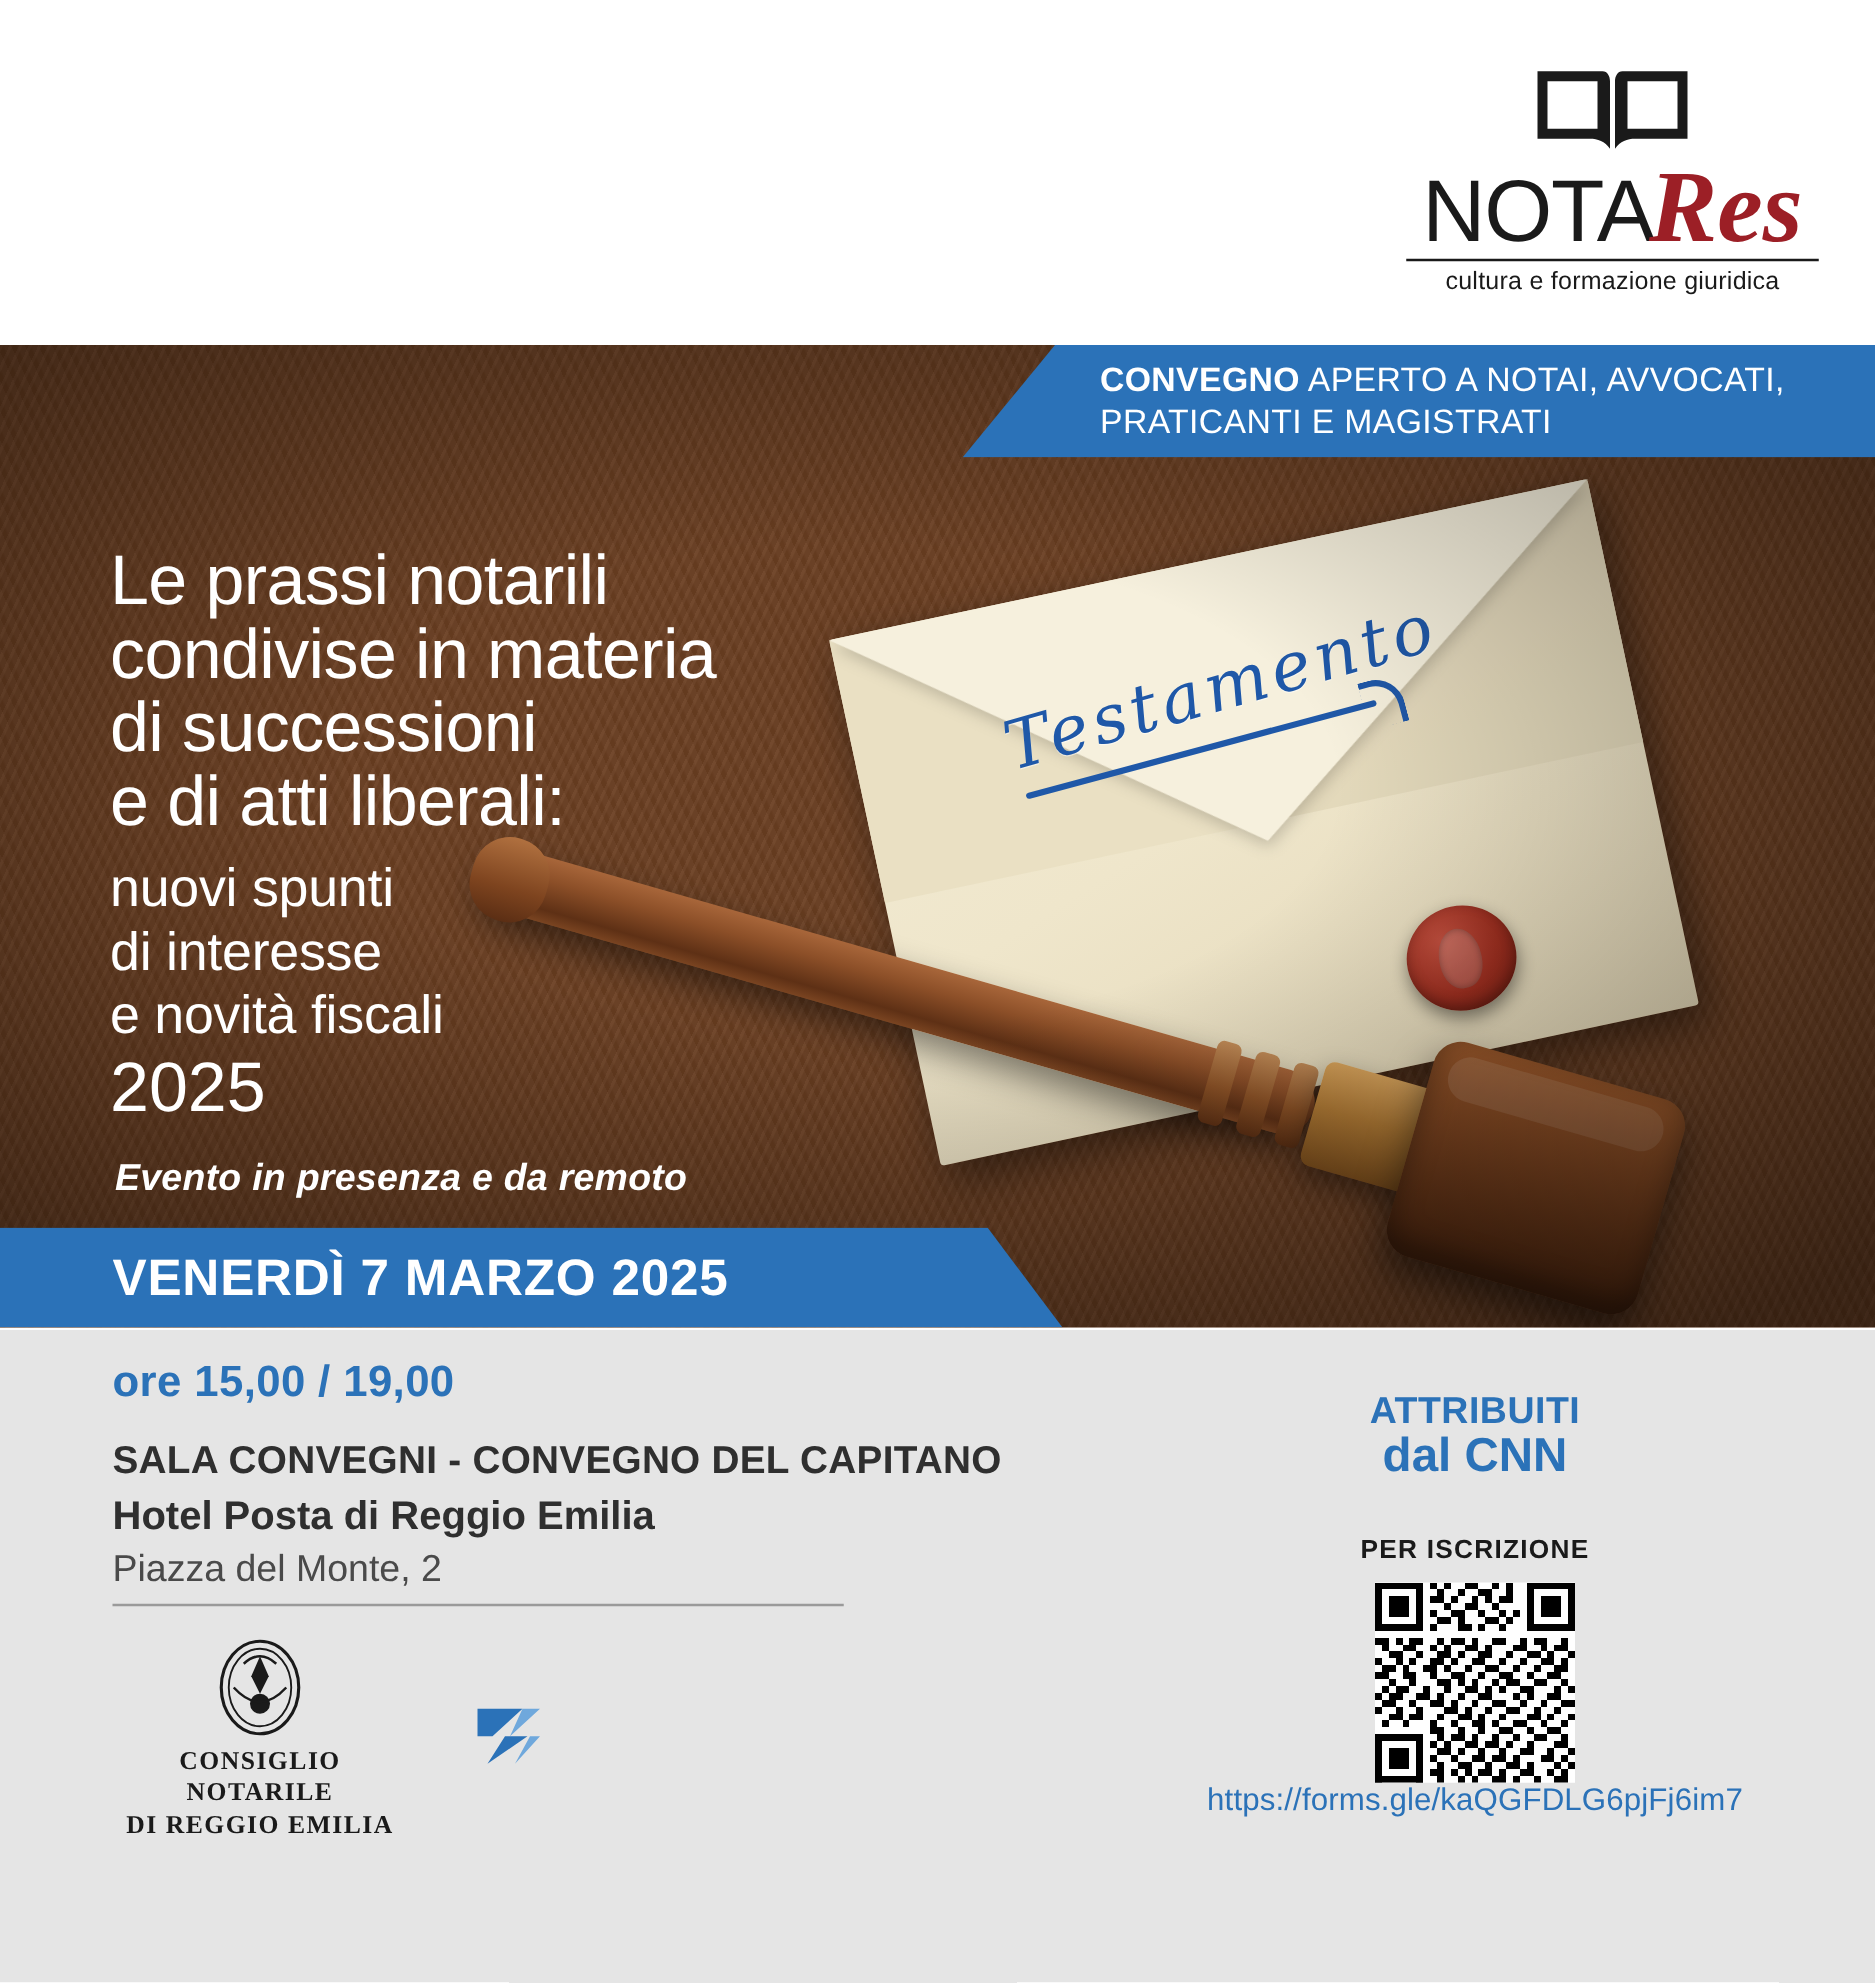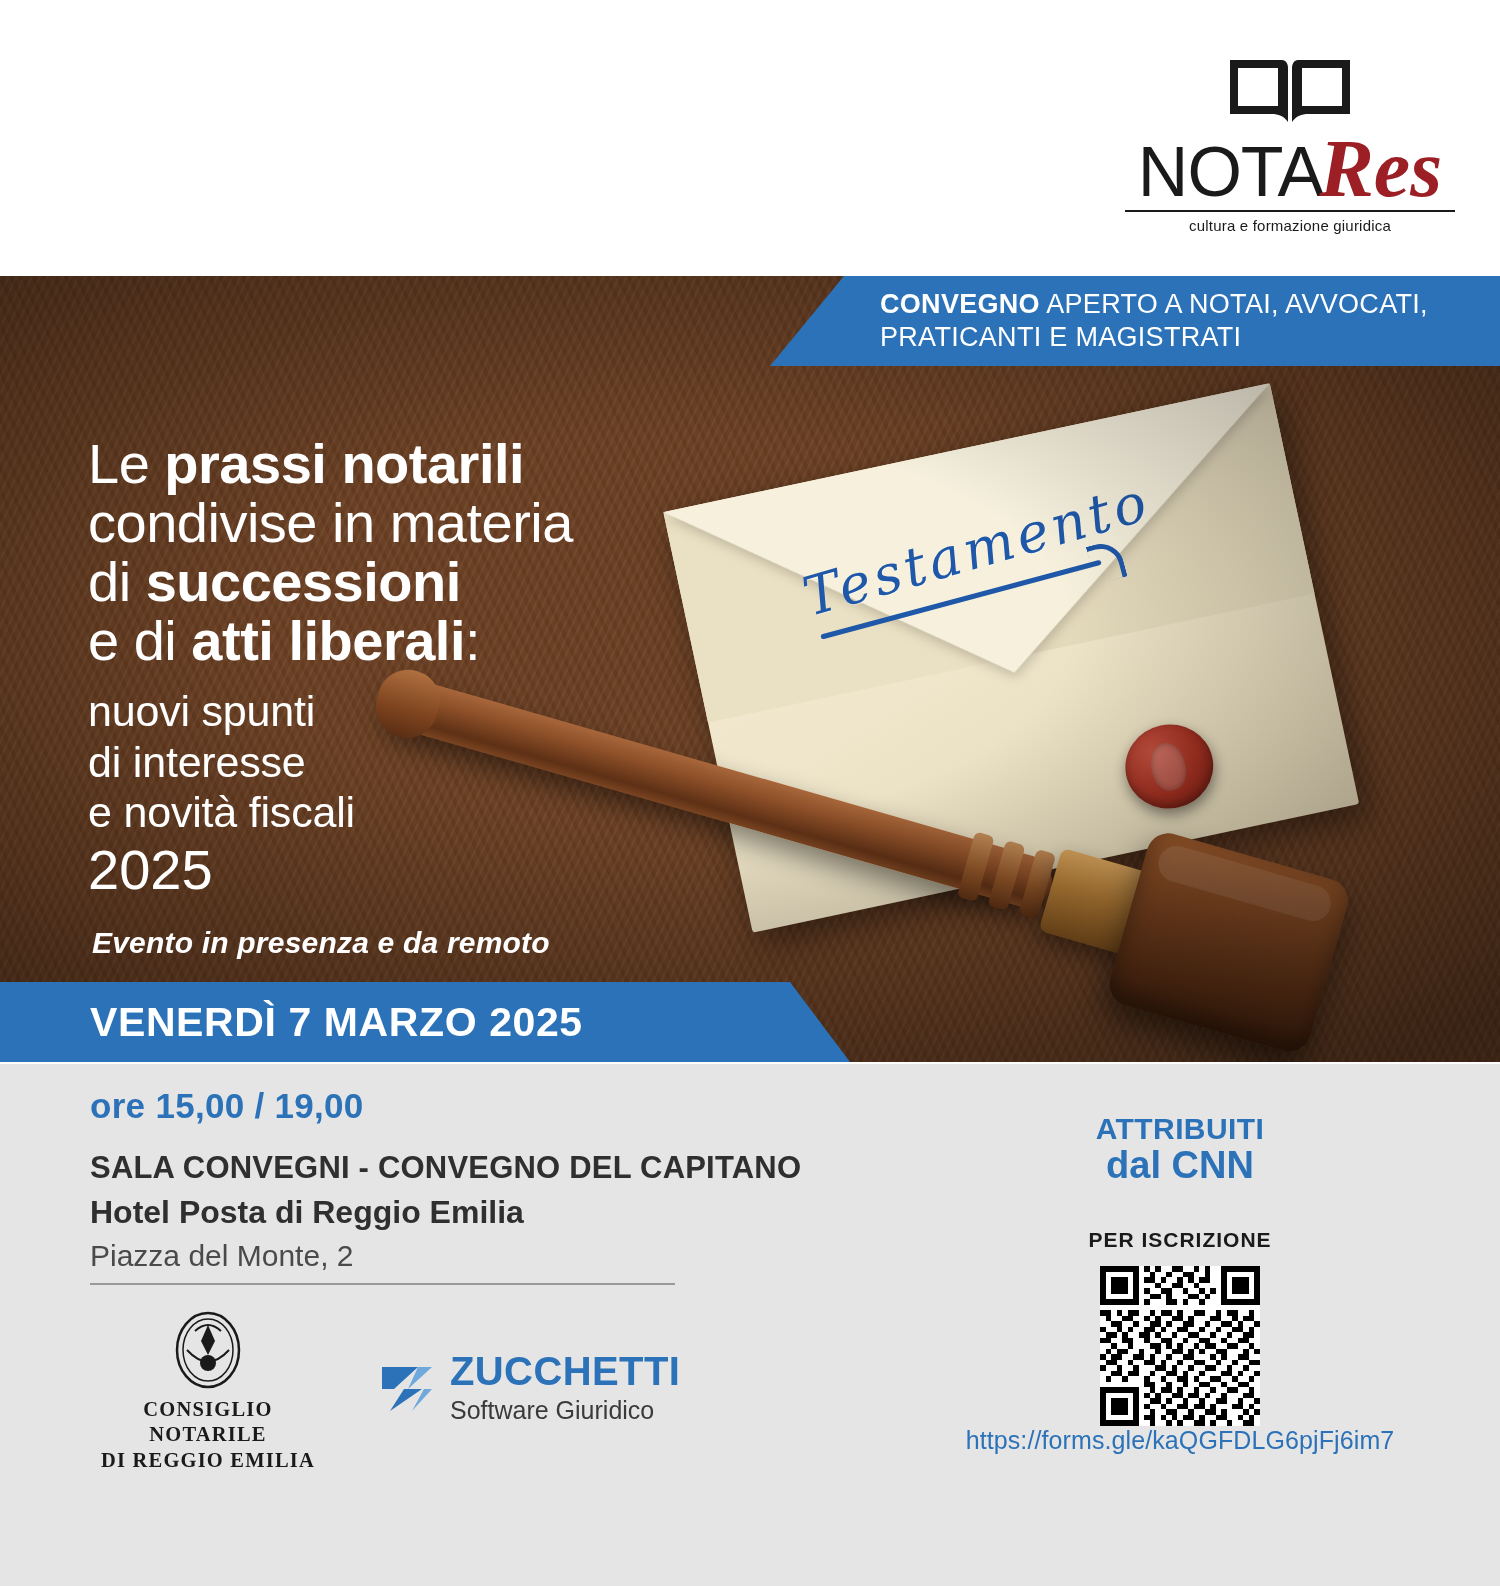--- a/index.html
+++ b/index.html
@@ -63,21 +63,21 @@
     font-size: 82px;
     margin-left: -4px;
   }
   .logo-rule {
     width: 330px;
     height: 2px;
     background: #1a1a1a;
     margin: 2px auto 5px auto;
   }
   .logo-tag {
-    font-size: 15px;
+    font-size: 20px;
     color: #1a1a1a;
     letter-spacing: 0.2px;
   }
 
   
   .hero {
     position: absolute;
     top: 276px; left: 0;
     width: 1500px;
     height: 786px;
@@ -274,21 +274,21 @@
     width: 640px;
     color: #ffffff;
   }
   .t-line {
     font-size: 56px;
     line-height: 1.055;
     font-weight: 300;
     letter-spacing: -0.5px;
     white-space: nowrap;
   }
-  .t-line b { font-weight: 700; }
+  .t-line b { font-weight: 400; }
   .t-sub {
     margin-top: 16px;
     font-size: 43px;
     line-height: 1.17;
     font-weight: 300;
     letter-spacing: -0.2px;
   }
   .t-year {
     font-size: 56px;
     font-weight: 300;
@@ -563,24 +563,20 @@
             <div>DI REGGIO EMILIA</div>
           </div>
         </div>
 
         <div class="zuc">
           <div class="zuc-mark">
             <svg viewBox="0 0 58 58" width="58" height="58" aria-hidden="true">
               <path d="M4 8 H40 L16 30 H44 L12 52 L26 30 H4 Z" fill="#2b72b8"></path>
               <path d="M40 8 H54 L30 30 H54 L34 52 L46 30 H30 Z" fill="#6fa8dc"></path>
             </svg>
-          </div>
-          <div class="zuc-text">
-            <div class="zuc-name">ZUCCHETTI</div>
-            <div class="zuc-sub">Software Giuridico</div>
           </div>
         </div>
       </div>
     </div>
 
     <div class="info-right">
       <div class="credits-1">ATTRIBUITI</div>
       <div class="credits-3">dal CNN</div>
 
       <div class="iscrizione">PER ISCRIZIONE</div>

